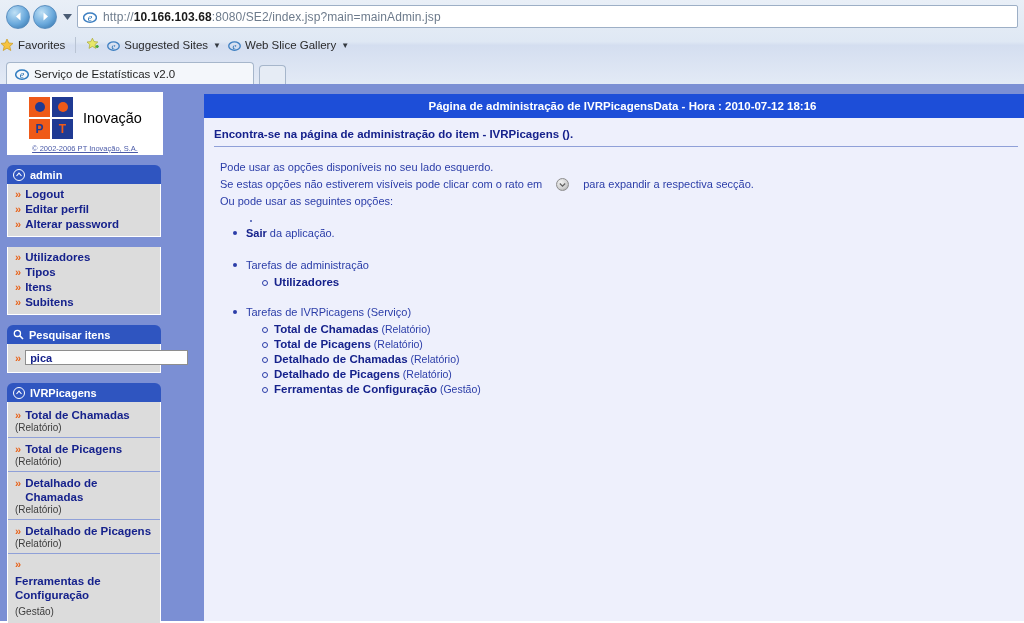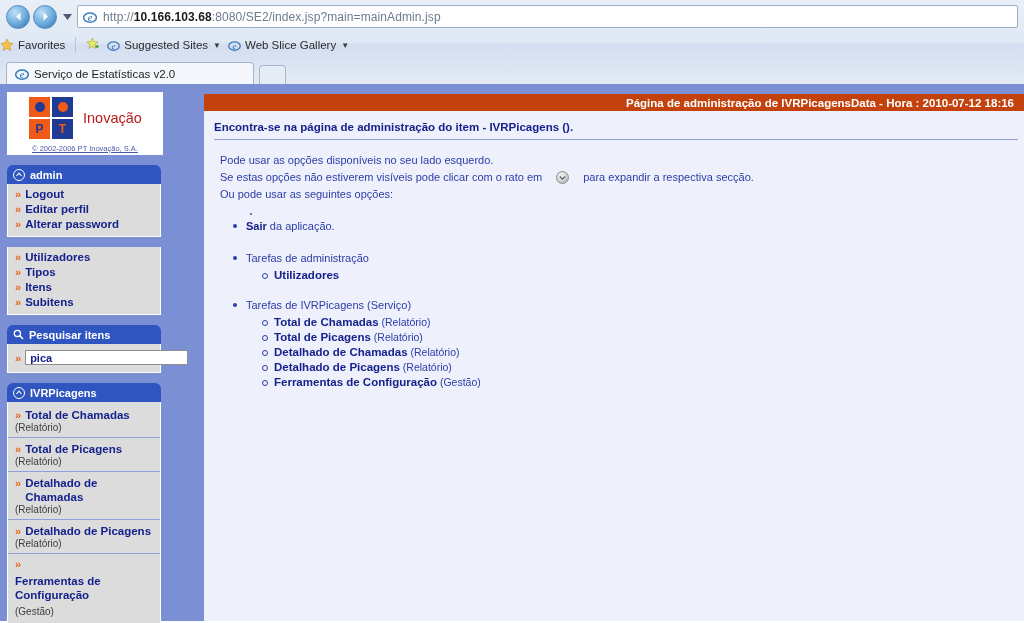--- a/index.html
+++ b/index.html
@@ -142,21 +142,21 @@
   }
   .lg-cell { position: relative; display:flex;align-items:center;justify-content:center; }
   .lg-orange { background: #ef5a18; }
   .lg-blue { background: #1f3a93; }
   .lg-dot { width: 10px; height: 10px; border-radius: 50%; }
   .dot-blue { background: #1f3a93; }
   .dot-orange { background: #ef5a18; }
   .lg-letter { font-size: 12px; font-weight: bold; line-height: 1; font-family: "Liberation Sans", sans-serif; }
   .let-blue { color: #1f3a93; }
   .let-orange { color: #ef5a18; }
-  .logo-word { font-size: 14.5px; color: #b91c1c; }
+  .logo-word { font-size: 14.5px; color: #000000; }
   .logo-copy {
     font-size: 7.5px;
     color: #4a5aa8;
     text-align: center;
     text-decoration: underline;
     padding-bottom: 1px;
     white-space: nowrap;
   }
 
   .sect { margin-top: 10px; width: 154px; }
@@ -238,25 +238,25 @@
   
   .main {
     flex: 1 1 auto;
     background: #eef0fc;
     margin: 7px 0 0 7px;
     display: flex;
     flex-direction: column;
     min-width: 0;
   }
   .main-head {
-    height: 17px;
-    background: #c2410c;
+    height: 24px;
+    background: #1d4ed8;
     display: flex;
     align-items: center;
-    justify-content: flex-end;
+    justify-content: center;
     padding: 0 10px 0 27px;
     color: #ffffff;
     font-size: 11.5px;
     font-weight: bold;
   }
   .main-subhead {
     padding: 10px 0 6px 10px;
     font-size: 11.5px;
     font-weight: bold;
     color: #16228c;

